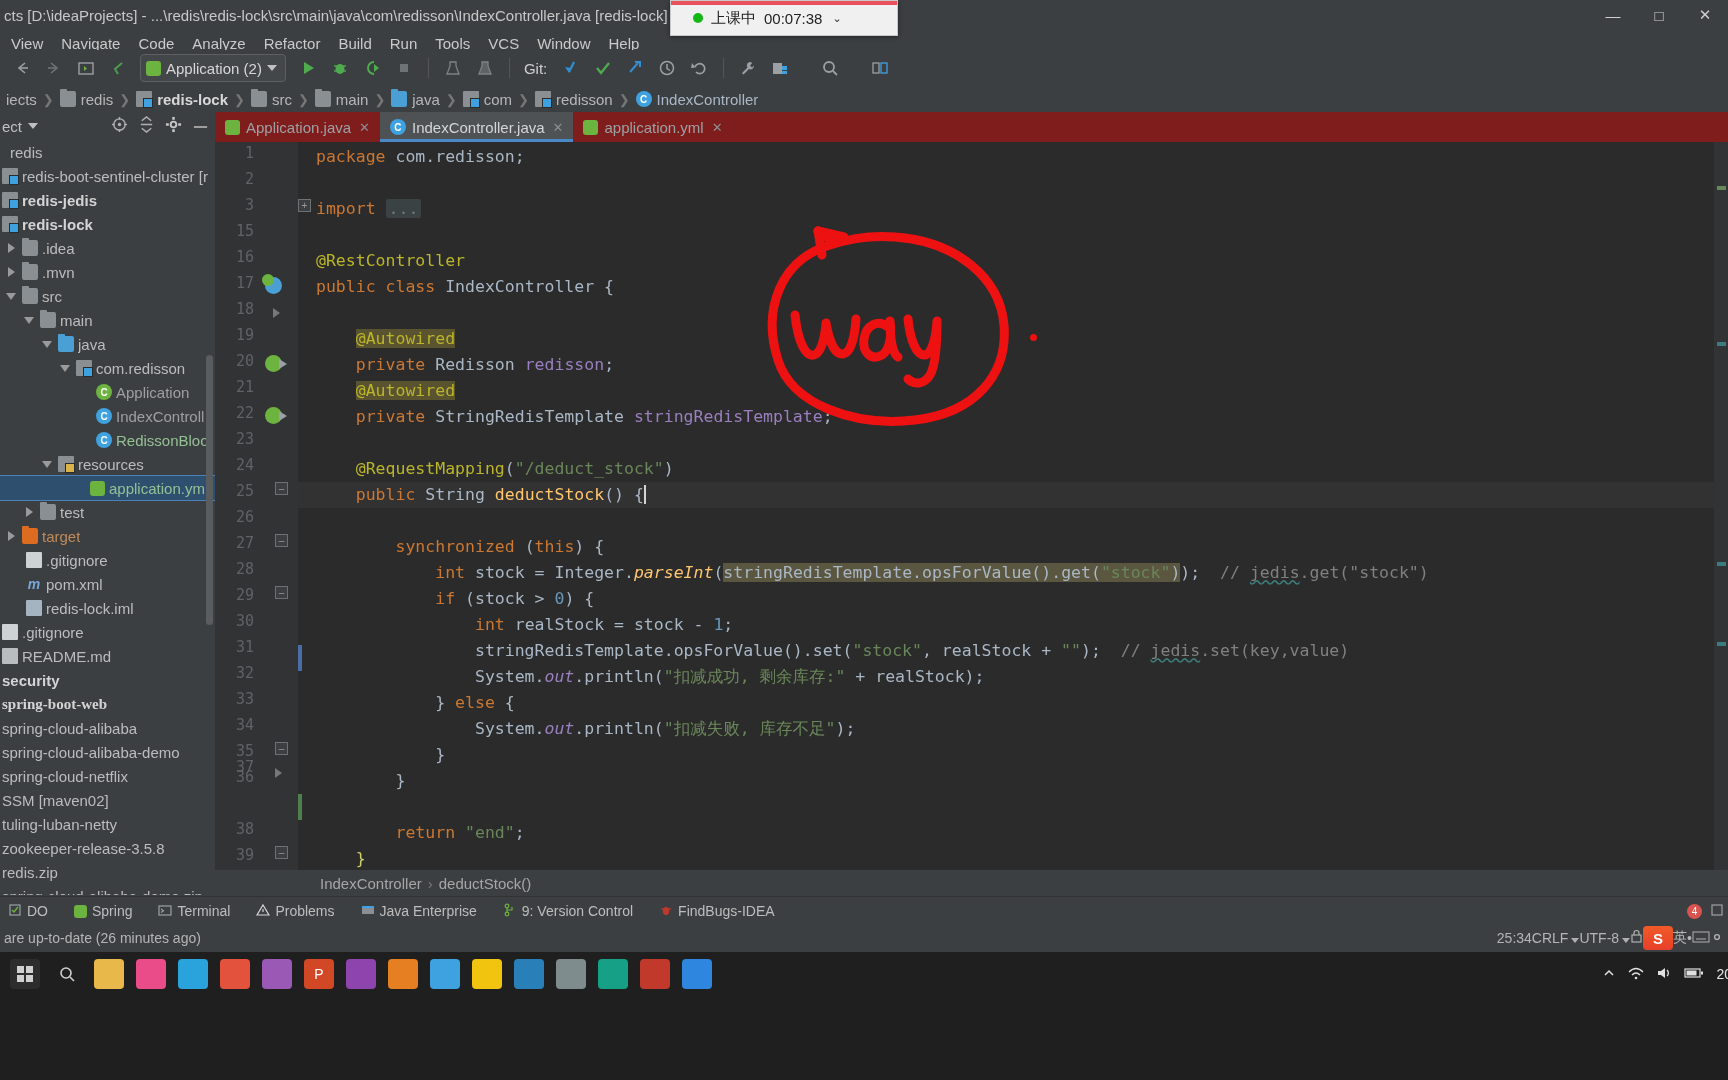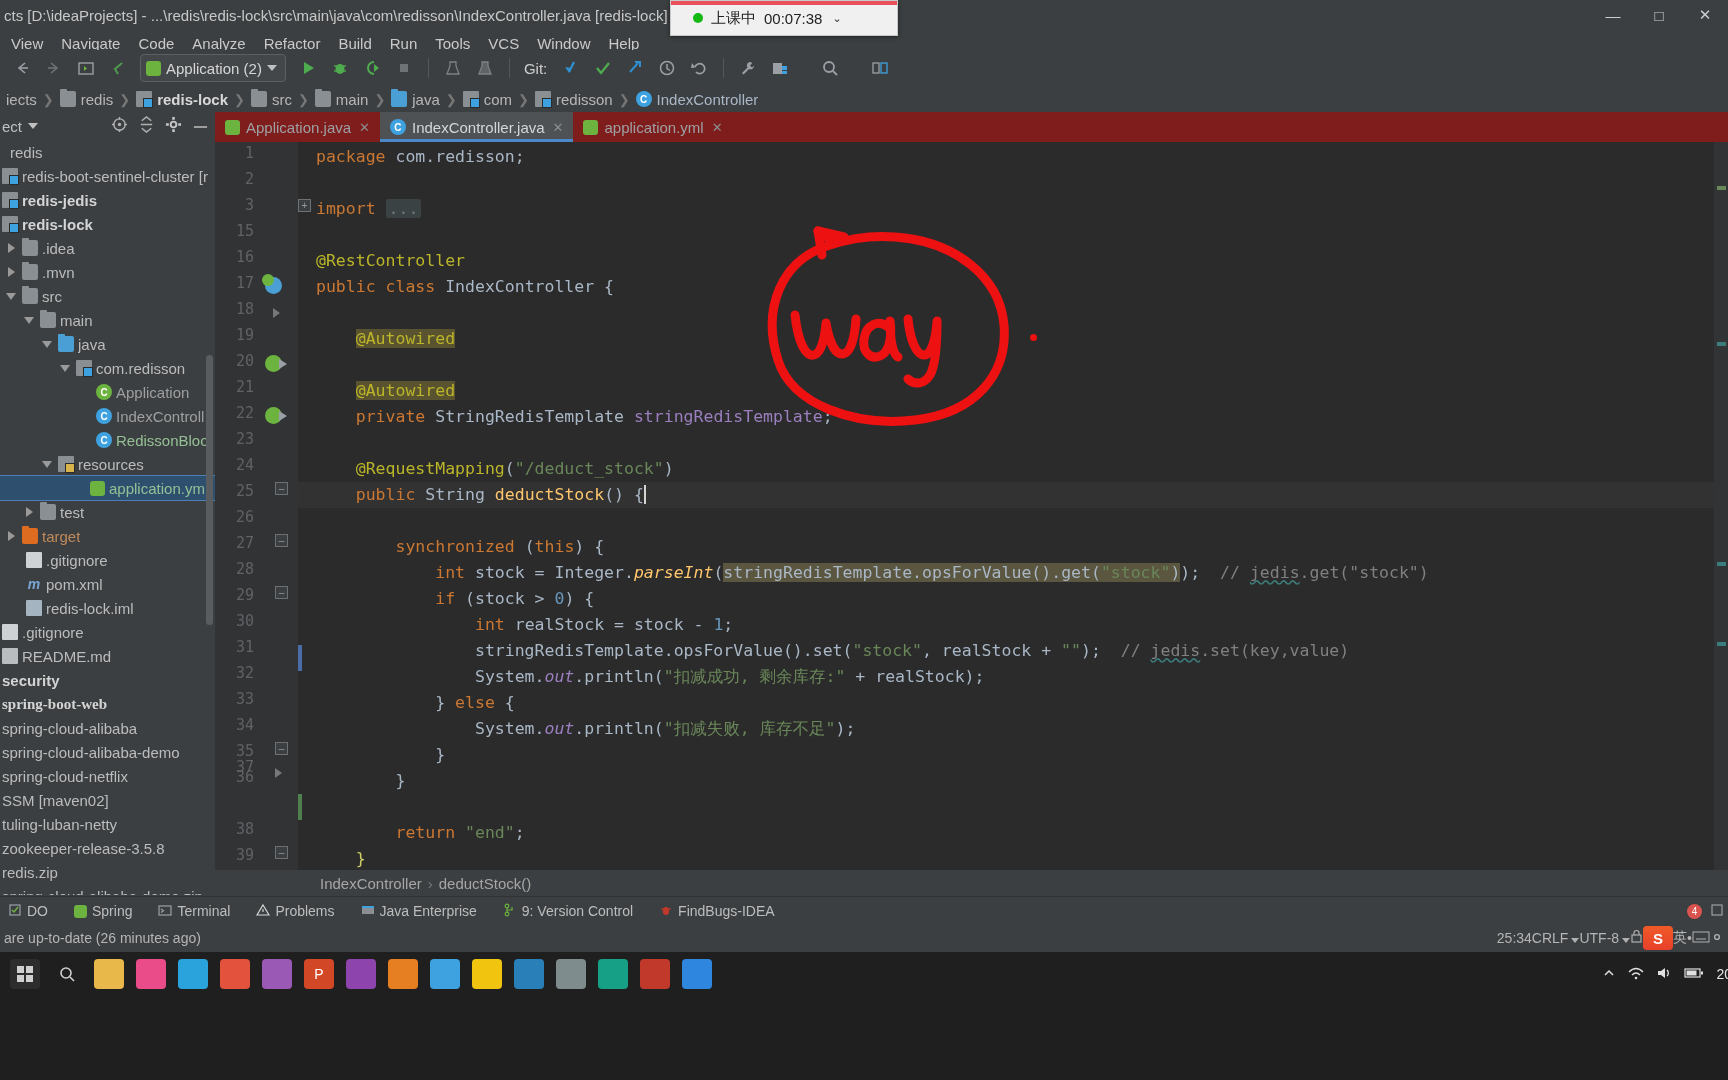--- a/index.html
+++ b/index.html
@@ -726,20 +726,21 @@
 
     <div class="code">
       <div class="cline" style="top:2px;"><span class="k">package</span> <span class="id">com.redisson</span><span class="id">;</span></div>
       <div class="cline" style="top:28px;"></div>
       <div class="cline" style="top:54px;"><span class="k">import</span> <span class="fold-ph">...</span></div>
       <div class="cline" style="top:80px;"></div>
       <div class="cline" style="top:106px;"><span class="ann">@RestController</span></div>
       <div class="cline" style="top:132px;"><span class="k">public</span> <span class="k">class</span> <span class="id">IndexController</span> <span class="id">{</span></div>
       <div class="cline" style="top:158px;"></div>
       <div class="cline" style="top:184px;">    <span class="ann hl-ann">@Autowired</span></div>
+      <div class="cline" style="top:210px;">    <span class="k">private</span> <span class="id">Redisson</span> <span class="fld" style="color:#9b7fbf;">redisson</span><span class="id">;</span></div>
       <div class="cline" style="top:236px;">    <span class="ann hl-ann">@Autowired</span></div>
       <div class="cline" style="top:262px;">    <span class="k">private</span> <span class="id">StringRedisTemplate</span> <span class="fld" style="color:#9b7fbf;">stringRedisTemplate</span><span class="id">;</span></div>
       <div class="cline" style="top:288px;"></div>
       <div class="cline" style="top:314px;">    <span class="ann">@RequestMapping</span><span class="id">(</span><span class="str">"/deduct_stock"</span><span class="id">)</span></div>
       <div class="cline hl" style="top:340px;">    <span class="k">public</span> <span class="id">String</span> <span class="mth">deductStock</span><span class="id">() {</span><span class="caret"></span></div>
       <div class="cline" style="top:366px;"></div>
       <div class="cline" style="top:392px;">        <span class="k">synchronized</span> <span class="id">(</span><span class="k">this</span><span class="id">) {</span></div>
       <div class="cline" style="top:418px;">            <span class="k">int</span> <span class="id">stock = </span><span class="id">Integer.</span><span class="mth ital">parseInt</span><span class="id">(</span><span class="hl-usage">stringRedisTemplate<span class="id">.</span>opsForValue()<span class="id">.</span>get(<span class="str">"stock"</span>)</span><span class="id">);</span> <span class="cmt"> // <span class="squiggle">jedis</span>.get("stock")</span></div>
       <div class="cline" style="top:444px;">            <span class="k">if</span> <span class="id">(stock &gt; </span><span class="num">0</span><span class="id">) {</span></div>
       <div class="cline" style="top:470px;">                <span class="k">int</span> <span class="id">realStock = stock - </span><span class="num">1</span><span class="id">;</span></div>

